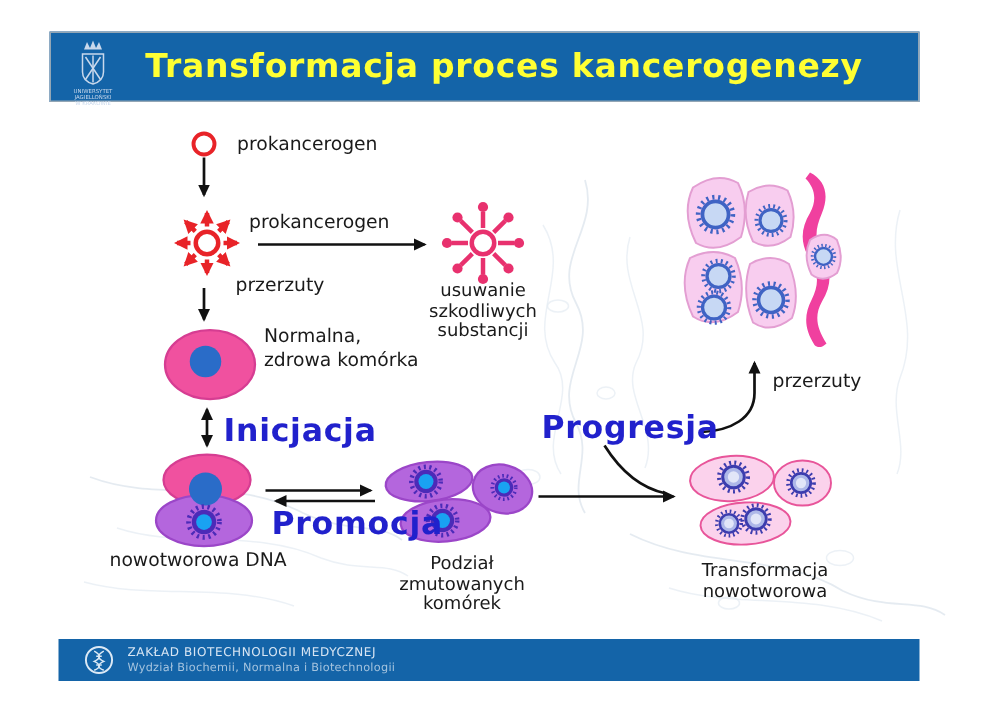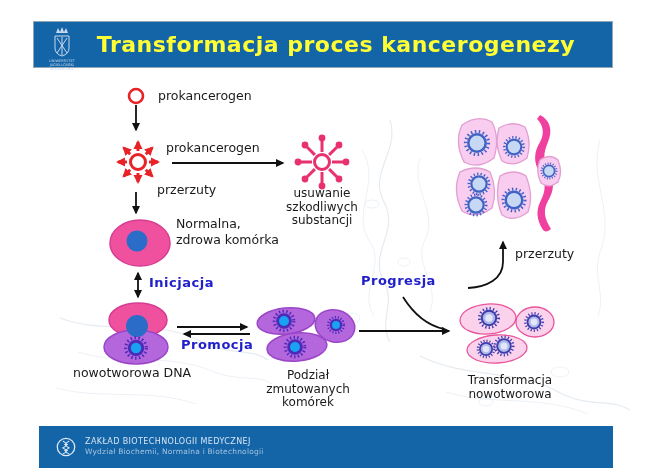--- a/index.html
+++ b/index.html
@@ -3,31 +3,31 @@
 <meta charset="utf-8">
 <style>
   html,body{margin:0;padding:0;background:#fff;}
   body{width:659px;height:473px;position:relative;overflow:hidden;
        font-family:"DejaVu Sans",sans-serif;}
   #diagram-svg{position:absolute;left:0;top:0;z-index:1;}
   #labels{position:absolute;left:0;top:0;width:659px;height:465px;z-index:2;pointer-events:none;}
   .lbl{position:absolute;color:#1a1a1a;font-size:12.5px;white-space:nowrap;}
   .lbl-center{text-align:center;white-space:normal;line-height:13.5px;font-size:12px;}
   .stage{position:absolute;color:var(--stage-label-blue,#2121cc);font-weight:bold;
-         font-size:13px;letter-spacing:.5px;white-space:nowrap;}
+         font-size:21px;letter-spacing:.5px;white-space:nowrap;}
   
   #header-bar{position:absolute;left:33px;top:21px;width:580px;height:47px;z-index:3;
       background:var(--header-blue,#1464a8);border:1px solid #93a6b5;box-sizing:border-box;
       display:flex;align-items:center;justify-content:center;}
   #page-title{color:var(--title-yellow,#ffff33);font-weight:bold;font-size:22px;
       letter-spacing:.5px;padding-left:26px;}
   #emblem{position:absolute;left:13px;top:2px;}
   .emblem-line{fill:#c8d8ec;font-size:3.6px;font-family:"DejaVu Sans",sans-serif;}
   
-  #footer-bar{position:absolute;left:39px;top:426px;width:574px;height:42px;z-index:3;
+  #footer-bar{position:absolute;left:39px;top:426px;width:574px;height:28px;z-index:3;
       background:var(--header-blue,#1464a8);display:flex;align-items:center;}
   #footer-logo{margin-left:16px;flex:0 0 auto;}
   #footer-text{margin-left:8px;line-height:10px;}
   #footer-org{color:#d7e5f3;font-size:8px;letter-spacing:.4px;}
   #footer-dept{color:#a4c3de;font-size:7.5px;letter-spacing:.2px;}
   
   .stroke-red{stroke:var(--carcinogen-red,#e82328);}
   .fill-red{fill:var(--carcinogen-red,#e82328);}
   .stroke-rose{stroke:var(--removal-pink,#e8316e);}
   .fill-rose{fill:var(--removal-pink,#e8316e);}

